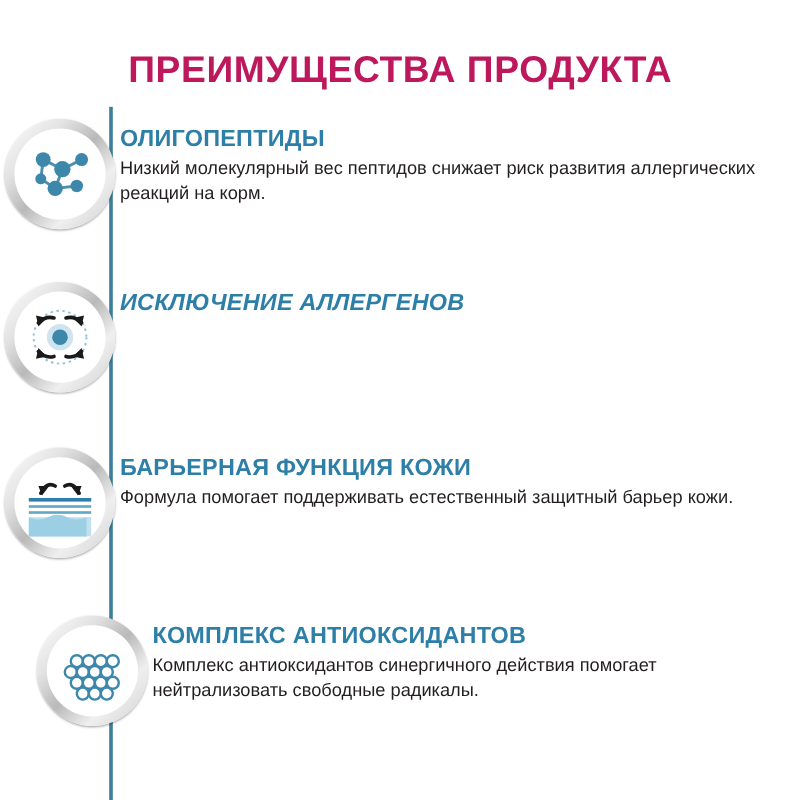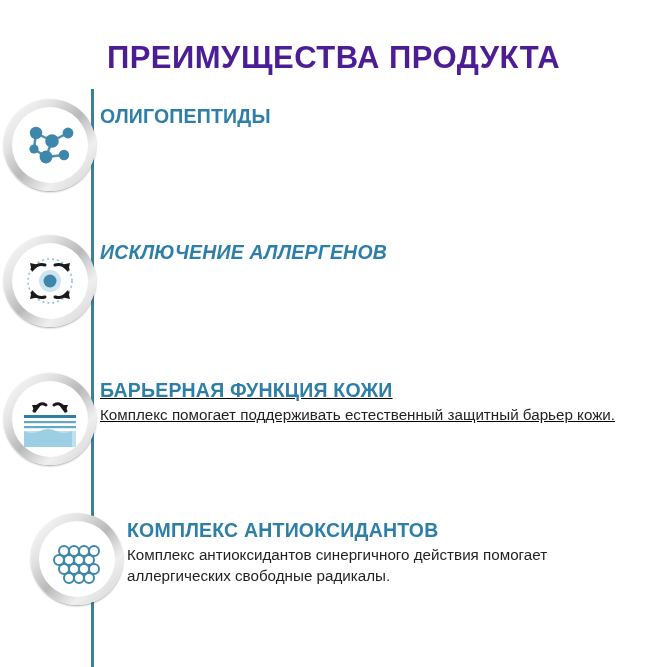--- a/index.html
+++ b/index.html
@@ -20,21 +20,21 @@
     width: 667px;
     height: 667px;
     box-sizing: border-box;
   }
 
   .title {
     text-align: center;
     font-size: 31px;
     font-weight: bold;
     letter-spacing: 0.5px;
-    color: #4c1d95;
+    color: #be185d;
     padding-top: 20px;
     line-height: 1.1;
     white-space: nowrap;
   }
 
   
   .spine {
     position: absolute;
     left: 91px;
     top: 68px;
@@ -107,21 +107,21 @@
   .item-desc {
     color: #231f20;
     font-size: 15.2px;
     line-height: 1.33;
     margin: 0;
   }
 
   
   .item-1 { margin-top: 2px; }
   .item-2 { margin-top: 18px; font-style: italic; }
-  .item-3 { margin-top: 20px; text-decoration: underline; }
+  .item-3 { margin-top: 20px; }
   .item-4 { margin-top: 22px; padding-left: 27px; }
 </style>
 </head>
 <body>
 
 <div class="page">
 
   <h1 class="title">ПРЕИМУЩЕСТВА ПРОДУКТА</h1>
 
   <div class="spine"></div>
@@ -148,20 +148,21 @@
                 <circle cx="34" cy="50" r="6.4"></circle>
                 <circle cx="52" cy="48" r="5.2"></circle>
                 <circle cx="22" cy="42" r="4.6"></circle>
               </g>
             </svg>
           </div>
         </div>
       </div>
       <div class="text-col">
         <p class="item-title">ОЛИГОПЕПТИДЫ</p>
+        <p class="item-desc">Низкий молекулярный вес пептидов снижает риск развития аллергических реакций на корм.</p>
       </div>
     </div>
 
     <div class="item item-2">
       <div class="icon-wrap">
         <div class="badge">
           <div class="inner">
             <svg width="76" height="76" viewBox="0 0 76 76" aria-hidden="true">
               <circle cx="38" cy="38" r="22" fill="none" stroke="#8fc1d8" stroke-width="1.6" stroke-dasharray="2 3"></circle>
               <circle cx="38" cy="38" r="11" fill="#cfe4ef"></circle>
@@ -204,21 +205,21 @@
               <rect x="12" y="40" width="52" height="2.2" fill="#63a8c6"></rect>
               <rect x="12" y="45" width="52" height="2.2" fill="#63a8c6"></rect>
               <rect x="12" y="50" width="52" height="16" fill="#bfe0ef"></rect>
               <path d="M12 50 q8 4 16 0 q8 -4 16 0 q8 4 16 0 l0 16 l-48 0 z" fill="#9ccee4"></path>
             </svg>
           </div>
         </div>
       </div>
       <div class="text-col">
         <p class="item-title">БАРЬЕРНАЯ ФУНКЦИЯ КОЖИ</p>
-        <p class="item-desc">Комплекс помогает поддерживать естественный защитный барьер кожи.</p>
+        <p class="item-desc">Формула помогает поддерживать естественный защитный барьер кожи.</p>
       </div>
     </div>
 
     <div class="item item-4">
       <div class="icon-wrap">
         <div class="badge">
           <div class="inner">
             <svg width="76" height="76" viewBox="0 0 76 76" aria-hidden="true">
               <g fill="none" stroke="#3d87ab" stroke-width="2">
                 <circle cx="25" cy="30" r="5"></circle>
@@ -236,18 +237,18 @@
                 <circle cx="30" cy="57" r="5"></circle>
                   <circle cx="40" cy="57" r="5"></circle>
                 <circle cx="50" cy="57" r="5"></circle>
               </g>
             </svg>
           </div>
         </div>
       </div>
       <div class="text-col">
         <p class="item-title">КОМПЛЕКС АНТИОКСИДАНТОВ</p>
-        <p class="item-desc">Комплекс антиоксидантов синергичного действия помогает аллергических свободные радикалы.</p>
+        <p class="item-desc">Комплекс антиоксидантов синергичного действия помогает нейтрализовать свободные радикалы.</p>
       </div>
     </div>
 
   </div>
 </div>
 
 </body></html>

